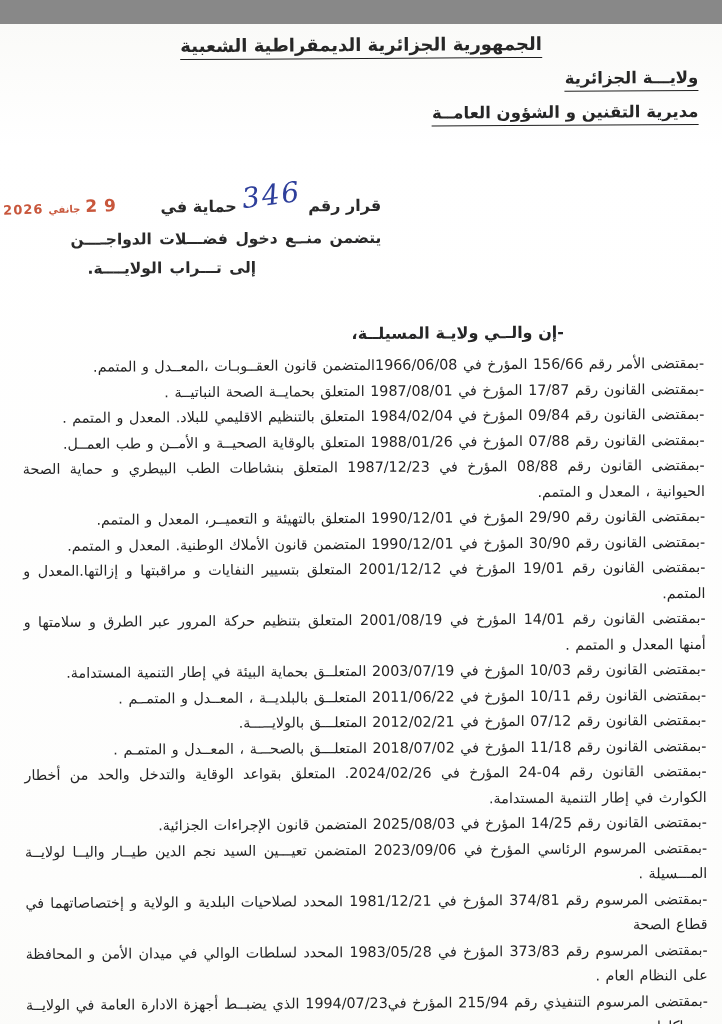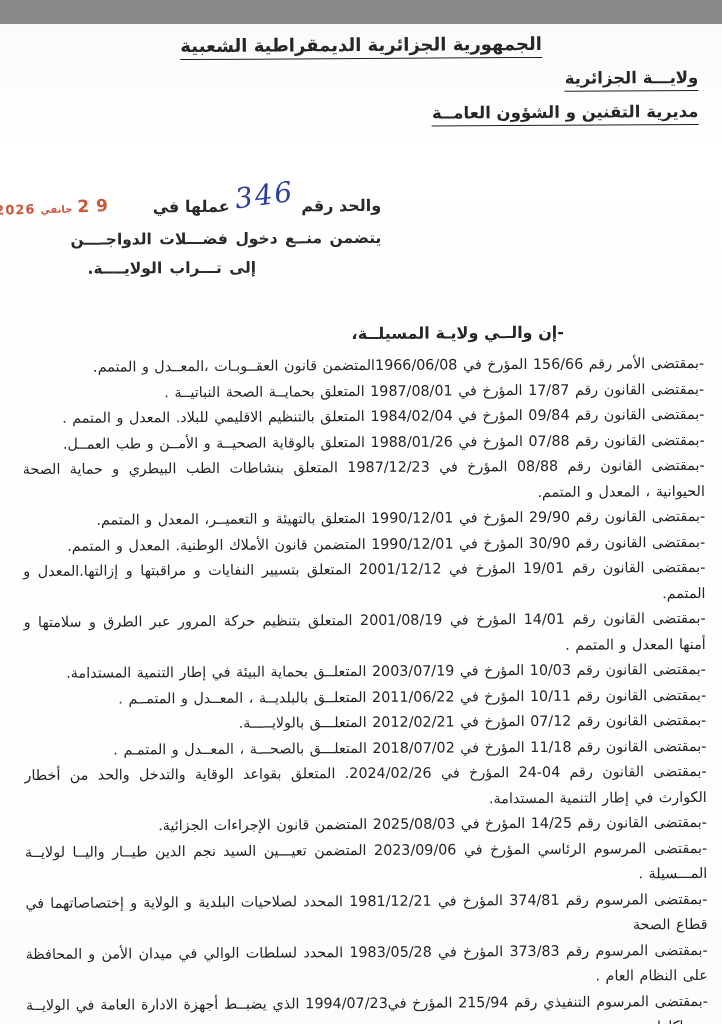--- a/index.html
+++ b/index.html
@@ -61,23 +61,23 @@
     <div class="org">
       <span class="u">ولايـــة الجزائرية</span>
     </div>
 
     <div class="org">
       <span class="u">مديرية التقنين و الشؤون العامــة</span>
     </div>
 
     <div class="decree">
       <div class="decree-line1">
-        <span class="decree-prefix">والحد رقم</span>
+        <span class="decree-prefix">قرار رقم</span>
         <span class="hand">346</span>
-        <span class="decree-suffix">عملها في</span>
+        <span class="decree-suffix">حماية في</span>
         <span class="stamp">
           <span class="day">29</span>
           <span class="mon">جانفي</span>
           <span class="yr">2026</span>
         </span>
       </div>
       <div class="subj">يتضمن منــع دخول فضـــلات الدواجــــن</div>
       <div class="subj subj2">إلى تـــراب الولايــــة.</div>
     </div>
 

